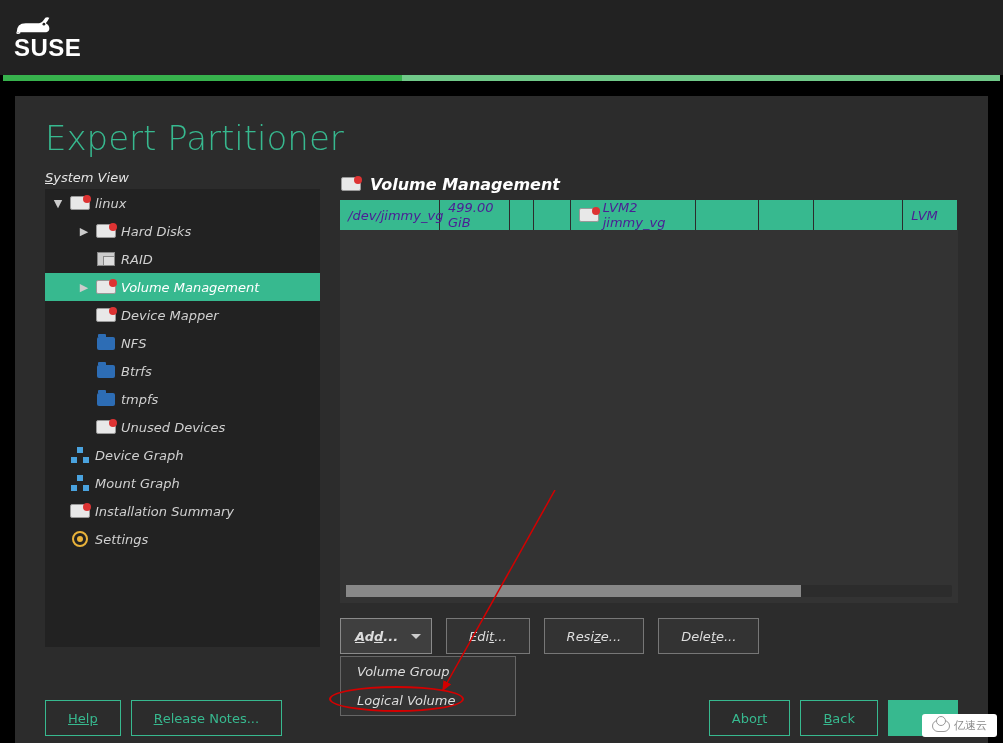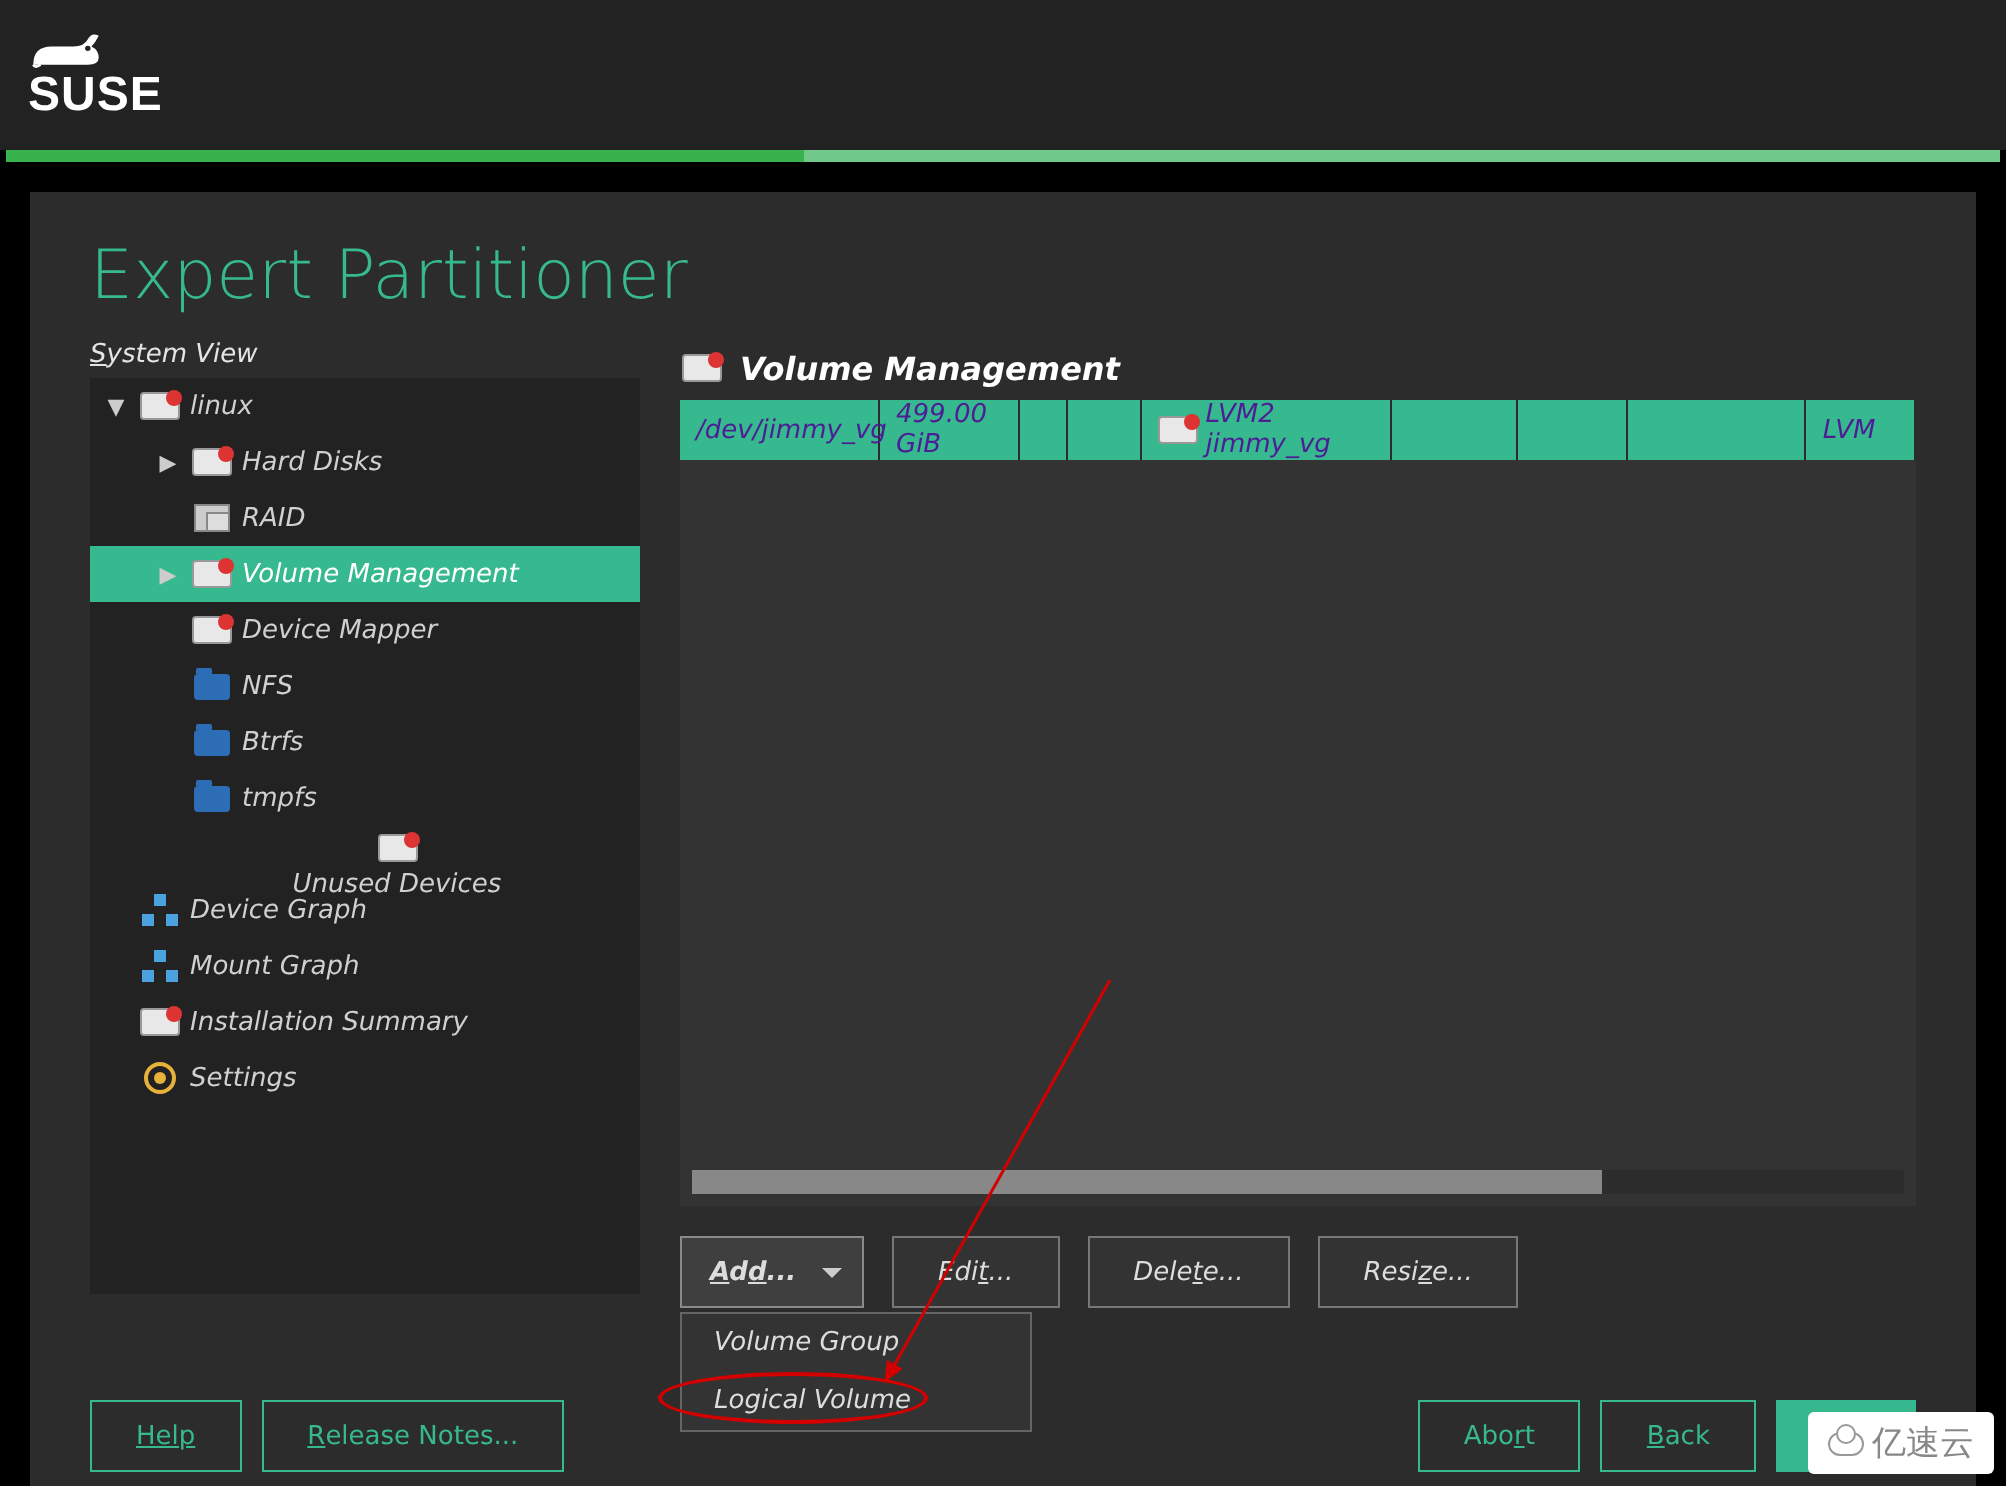--- a/index.html
+++ b/index.html
@@ -53,21 +53,21 @@
   .disk-ico::after{content:"";position:absolute;right:-2px;top:-2px;width:8px;height:8px;background:#d33;border-radius:50%;}
   .folder-ico{ width:18px; height:13px; background:#2d6db5; border-radius:2px; position:relative;}
   .folder-ico::before{content:"";position:absolute;top:-3px;left:1px;width:8px;height:3px;background:#2d6db5;border-radius:1px 1px 0 0;}
   .graph-ico{ width:18px; height:16px; position:relative;}
   .graph-ico span{position:absolute;width:6px;height:6px;background:#4aa3df;}
   .graph-ico span:nth-child(1){top:0;left:6px;} .graph-ico span:nth-child(2){bottom:0;left:0;} .graph-ico span:nth-child(3){bottom:0;right:0;}
   .gear-ico{ width:16px;height:16px;border:2px solid #e8b23a;border-radius:50%;position:relative;}
   .gear-ico::after{content:"";position:absolute;inset:3px;background:#e8b23a;border-radius:50%;}
   .raid-ico{width:18px;height:14px;background:#ccc;border:1px solid #888;position:relative;}
   .raid-ico::after{content:"";position:absolute;right:-1px;bottom:-1px;width:10px;height:8px;background:#ddd;border:1px solid #888;}
-  .watermark{position:absolute;bottom:6px;right:6px;background:#fff;color:#888;font-size:17px;padding:4px 10px;border-radius:3px;display:flex;align-items:center;gap:4px;}
+  .watermark{position:absolute;bottom:6px;right:6px;background:#fff;color:#888;font-size:11px;padding:4px 10px;border-radius:3px;display:flex;align-items:center;gap:4px;}
   .cloud-ico{width:18px;height:12px;border:1.5px solid #999;border-radius:8px;position:relative;}
   .cloud-ico::before{content:"";position:absolute;top:-5px;left:3px;width:8px;height:8px;border:1.5px solid #999;border-radius:50%;background:#fff;}
 </style>
 </head>
 <body>
 
 <div class="header-bar">
   <div class="suse-logo">
     <svg class="suse-chameleon" viewBox="0 0 40 22">
       <path d="M2 18 Q2 8 12 8 L24 8 Q30 8 32 4 Q34 0 38 2 Q36 6 34 8 Q38 10 38 14 Q38 18 32 18 Z" fill="#fff"></path>
@@ -138,21 +138,21 @@
             </span>
             <span>Btrfs</span>
           </div>
           <div class="tree-row" style="padding-left: 32px;">
             <span class="tree-expander"></span>
             <span class="tree-icon">
               <span class="folder-ico"></span>
             </span>
             <span>tmpfs</span>
           </div>
-          <div class="tree-row" style="padding-left: 32px; flex-direction: column;">
+          <div class="tree-row" style="padding-left: 32px;">
             <span class="tree-expander"></span>
             <span class="tree-icon">
               <span class="disk-ico"></span>
             </span>
             <span>Unused Devices</span>
           </div>
           <div class="tree-row" style="padding-left: 6px;">
             <span class="tree-expander"></span>
             <span class="tree-icon">
               <span class="graph-ico">
@@ -225,24 +225,24 @@
 
       <div class="action-row">
         <div class="btn add-btn">
           <span><span style="text-decoration:underline">A</span><span>d</span><span style="text-decoration:underline">d</span><span>...</span></span>
           <span class="caret-down"></span>
         </div>
         <div class="btn">
             <span>Edi<span class="ul">t</span>...</span>
           </div>
         <div class="btn">
+            <span>Resi<span class="ul">z</span>e...</span>
+          </div>
+        <div class="btn">
             <span>Dele<span class="ul">t</span>e...</span>
-          </div>
-        <div class="btn">
-            <span>Resi<span class="ul">z</span>e...</span>
           </div>
 
         <div class="dropdown">
           <div class="dropdown-item">Volume Group</div>
           <div class="dropdown-item">Logical Volume</div>
         </div>
       </div>
     </div>
   </div>
 

